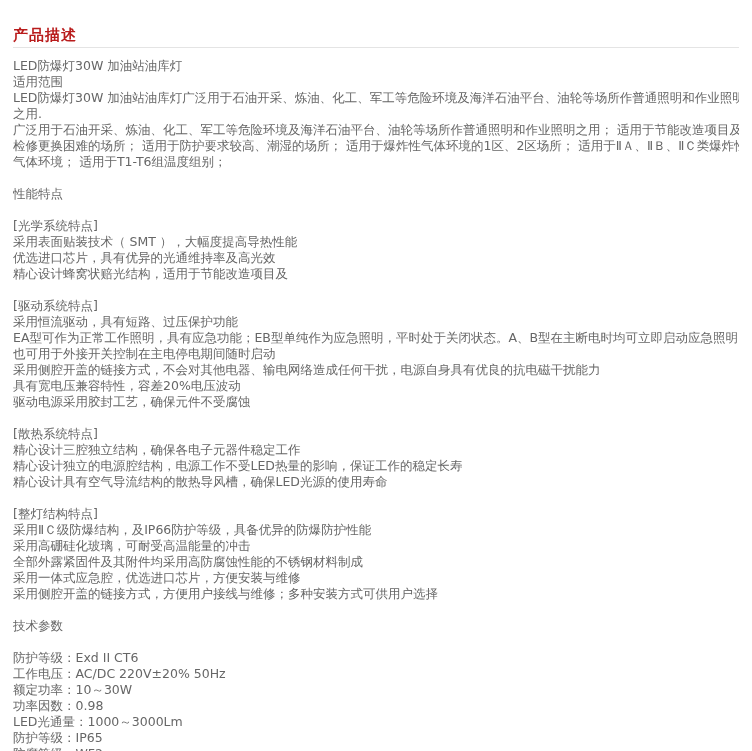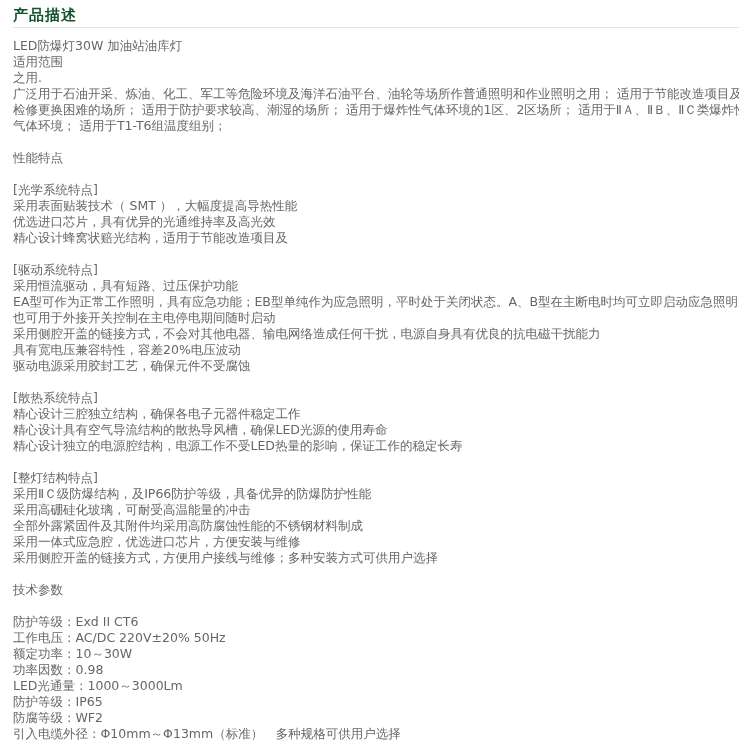--- a/index.html
+++ b/index.html
@@ -5,26 +5,26 @@
   html, body { margin: 0; padding: 0; }
   body {
     width: 752px;
     height: 751px;
     overflow: hidden;
     background: #ffffff;
     font-family: "DejaVu Sans", "Liberation Sans", sans-serif;
   }
   .page { padding: 0 13px; }
   .page-title {
-    padding-top: 4px;
+    padding-top: 24px;
     height: 23px;
     line-height: 23px;
     font-size: 15px;
     font-weight: 700;
-    color: #14532d;
+    color: #b91c1c;
     letter-spacing: 1px;
   }
   .divider {
     border-bottom: 1px solid #e4e4e4;
     height: 0;
   }
   .content {
     padding-top: 10px;
     font-size: 12.5px;
     line-height: 16px;
@@ -39,20 +39,21 @@
 </style>
 </head>
 <body>
 
 <div class="page">
   <div class="page-title">产品描述</div>
   <div class="divider"></div>
   <div class="content">
       <div class="line">LED防爆灯30W 加油站油库灯</div>
       <div class="line">适用范围</div>
+      <div class="line">LED防爆灯30W 加油站油库灯广泛用于石油开采、炼油、化工、军工等危险环境及海洋石油平台、油轮等场所作普通照明和作业照明</div>
       <div class="line">之用.</div>
       <div class="line">广泛用于石油开采、炼油、化工、军工等危险环境及海洋石油平台、油轮等场所作普通照明和作业照明之用； 适用于节能改造项目及</div>
       <div class="line">检修更换困难的场所； 适用于防护要求较高、潮湿的场所； 适用于爆炸性气体环境的1区、2区场所； 适用于ⅡＡ、ⅡＢ、ⅡＣ类爆炸性</div>
       <div class="line">气体环境； 适用于T1-T6组温度组别；</div>
       <div class="line"></div>
       <div class="line">性能特点</div>
       <div class="line"></div>
       <div class="line">[光学系统特点]</div>
       <div class="line">采用表面贴装技术（ SMT ），大幅度提高导热性能</div>
       <div class="line">优选进口芯片，具有优异的光通维持率及高光效</div>
@@ -61,22 +62,22 @@
       <div class="line">[驱动系统特点]</div>
       <div class="line">采用恒流驱动，具有短路、过压保护功能</div>
       <div class="line">EA型可作为正常工作照明，具有应急功能；EB型单纯作为应急照明，平时处于关闭状态。A、B型在主断电时均可立即启动应急照明，</div>
       <div class="line">也可用于外接开关控制在主电停电期间随时启动</div>
       <div class="line">采用侧腔开盖的链接方式，不会对其他电器、输电网络造成任何干扰，电源自身具有优良的抗电磁干扰能力</div>
       <div class="line">具有宽电压兼容特性，容差20%电压波动</div>
       <div class="line">驱动电源采用胶封工艺，确保元件不受腐蚀</div>
       <div class="line"></div>
       <div class="line">[散热系统特点]</div>
       <div class="line">精心设计三腔独立结构，确保各电子元器件稳定工作</div>
+      <div class="line">精心设计独立的电源腔结构，电源工作不受LED热量的影响，保证工作的稳定长寿</div>
       <div class="line">精心设计具有空气导流结构的散热导风槽，确保LED光源的使用寿命</div>
-      <div class="line">精心设计独立的电源腔结构，电源工作不受LED热量的影响，保证工作的稳定长寿</div>
       <div class="line"></div>
       <div class="line">[整灯结构特点]</div>
       <div class="line">采用ⅡＣ级防爆结构，及IP66防护等级，具备优异的防爆防护性能</div>
       <div class="line">采用高硼硅化玻璃，可耐受高温能量的冲击</div>
       <div class="line">全部外露紧固件及其附件均采用高防腐蚀性能的不锈钢材料制成</div>
       <div class="line">采用一体式应急腔，优选进口芯片，方便安装与维修</div>
       <div class="line">采用侧腔开盖的链接方式，方便用户接线与维修；多种安装方式可供用户选择</div>
       <div class="line"></div>
       <div class="line">技术参数</div>
       <div class="line"></div>

